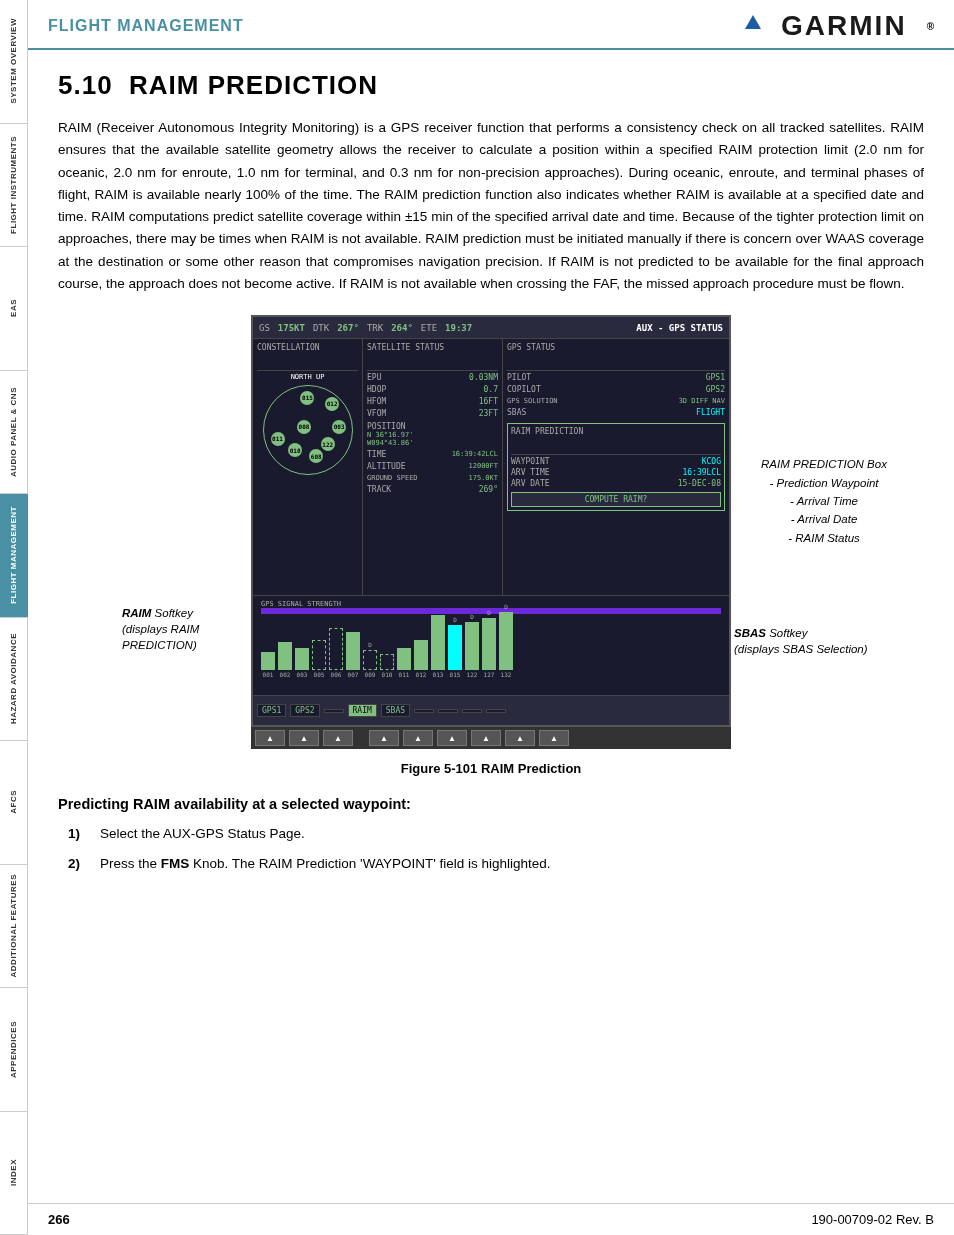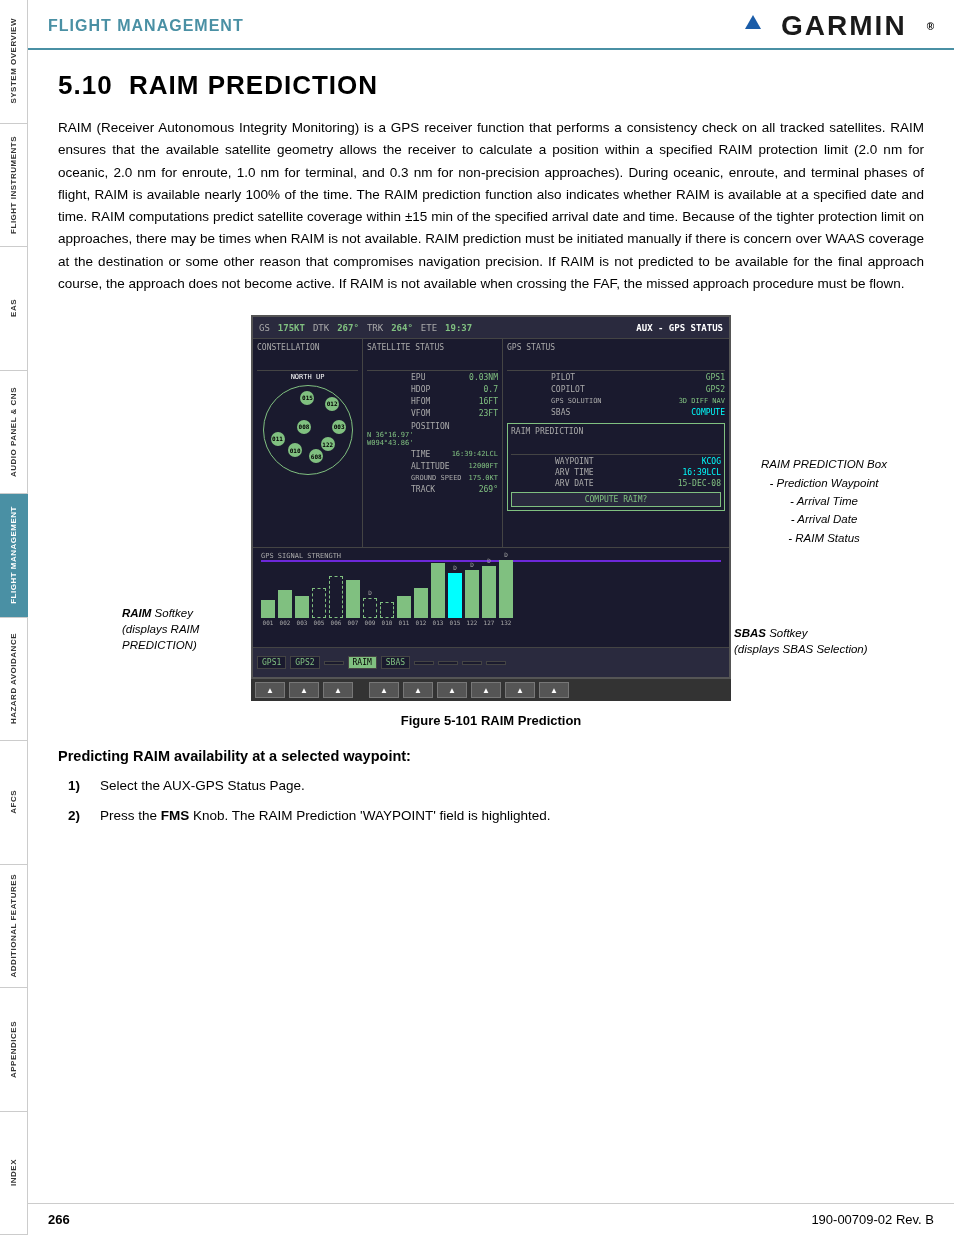--- a/index.html
+++ b/index.html
@@ -116,21 +116,21 @@
       line-height: 1.65;
       color: #000;
       text-align: justify;
       margin-bottom: 20px;
     }
 
     
     .gps-screen {
       background: #1a1a2e;
       width: 480px;
-      height: 364px;
+      height: 412px;
       border: 2px solid #555;
       position: relative;
       overflow: hidden;
     }
 
     
     .gps-top-bar {
       background: #2a2a3e;
       height: 22px;
       display: flex;
@@ -213,21 +213,20 @@
     }
     .status-row {
       display: flex;
       justify-content: space-between;
       margin-bottom: 3px;
     }
     .status-label {
       font-size: 8px;
       color: #aaa;
       font-family: monospace;
-      margin-left: 44px;
     }
     .status-value {
       font-size: 8px;
       color: #80c080;
       font-family: monospace;
     }
     .status-value.cyan { color: #00ffff; }
 
     
     .gps-status-panel {
@@ -271,21 +270,21 @@
       right: 0;
       height: 100px;
       background: #1a1a2e;
       border-top: 1px solid #444;
       padding: 4px 8px 2px 8px;
     }
     .signal-label {
       font-size: 7px;
       color: #aaa;
       font-family: monospace;
-      border-bottom: 2px solid #6d28d9;
+      border-bottom: 6px solid #6d28d9;
       margin-bottom: 4px;
     }
     .bars-container {
       display: flex;
       align-items: flex-end;
       height: 60px;
       gap: 3px;
     }
     .bar-group {
       display: flex;
@@ -610,21 +609,21 @@
               <div class="gps-status-row">
                 <span class="status-label">COPILOT</span>
                 <span class="status-value">GPS2</span>
               </div>
               <div class="gps-status-row">
                 <span class="status-label" style="font-size:7px;">GPS SOLUTION</span>
                 <span class="status-value" style="font-size:7px;">3D DIFF NAV</span>
               </div>
               <div class="gps-status-row">
                 <span class="status-label">SBAS</span>
-                <span class="status-value cyan">COMPUTE</span>
+                <span class="status-value cyan">FLIGHT</span>
               </div>
 
               <div class="raim-box">
                 <div class="panel-label">RAIM PREDICTION</div>
                 <div class="raim-row">
                   <span class="status-label">WAYPOINT</span>
                   <span class="status-value cyan">KCOG</span>
                 </div>
                 <div class="raim-row">
                   <span class="status-label">ARV TIME</span>

